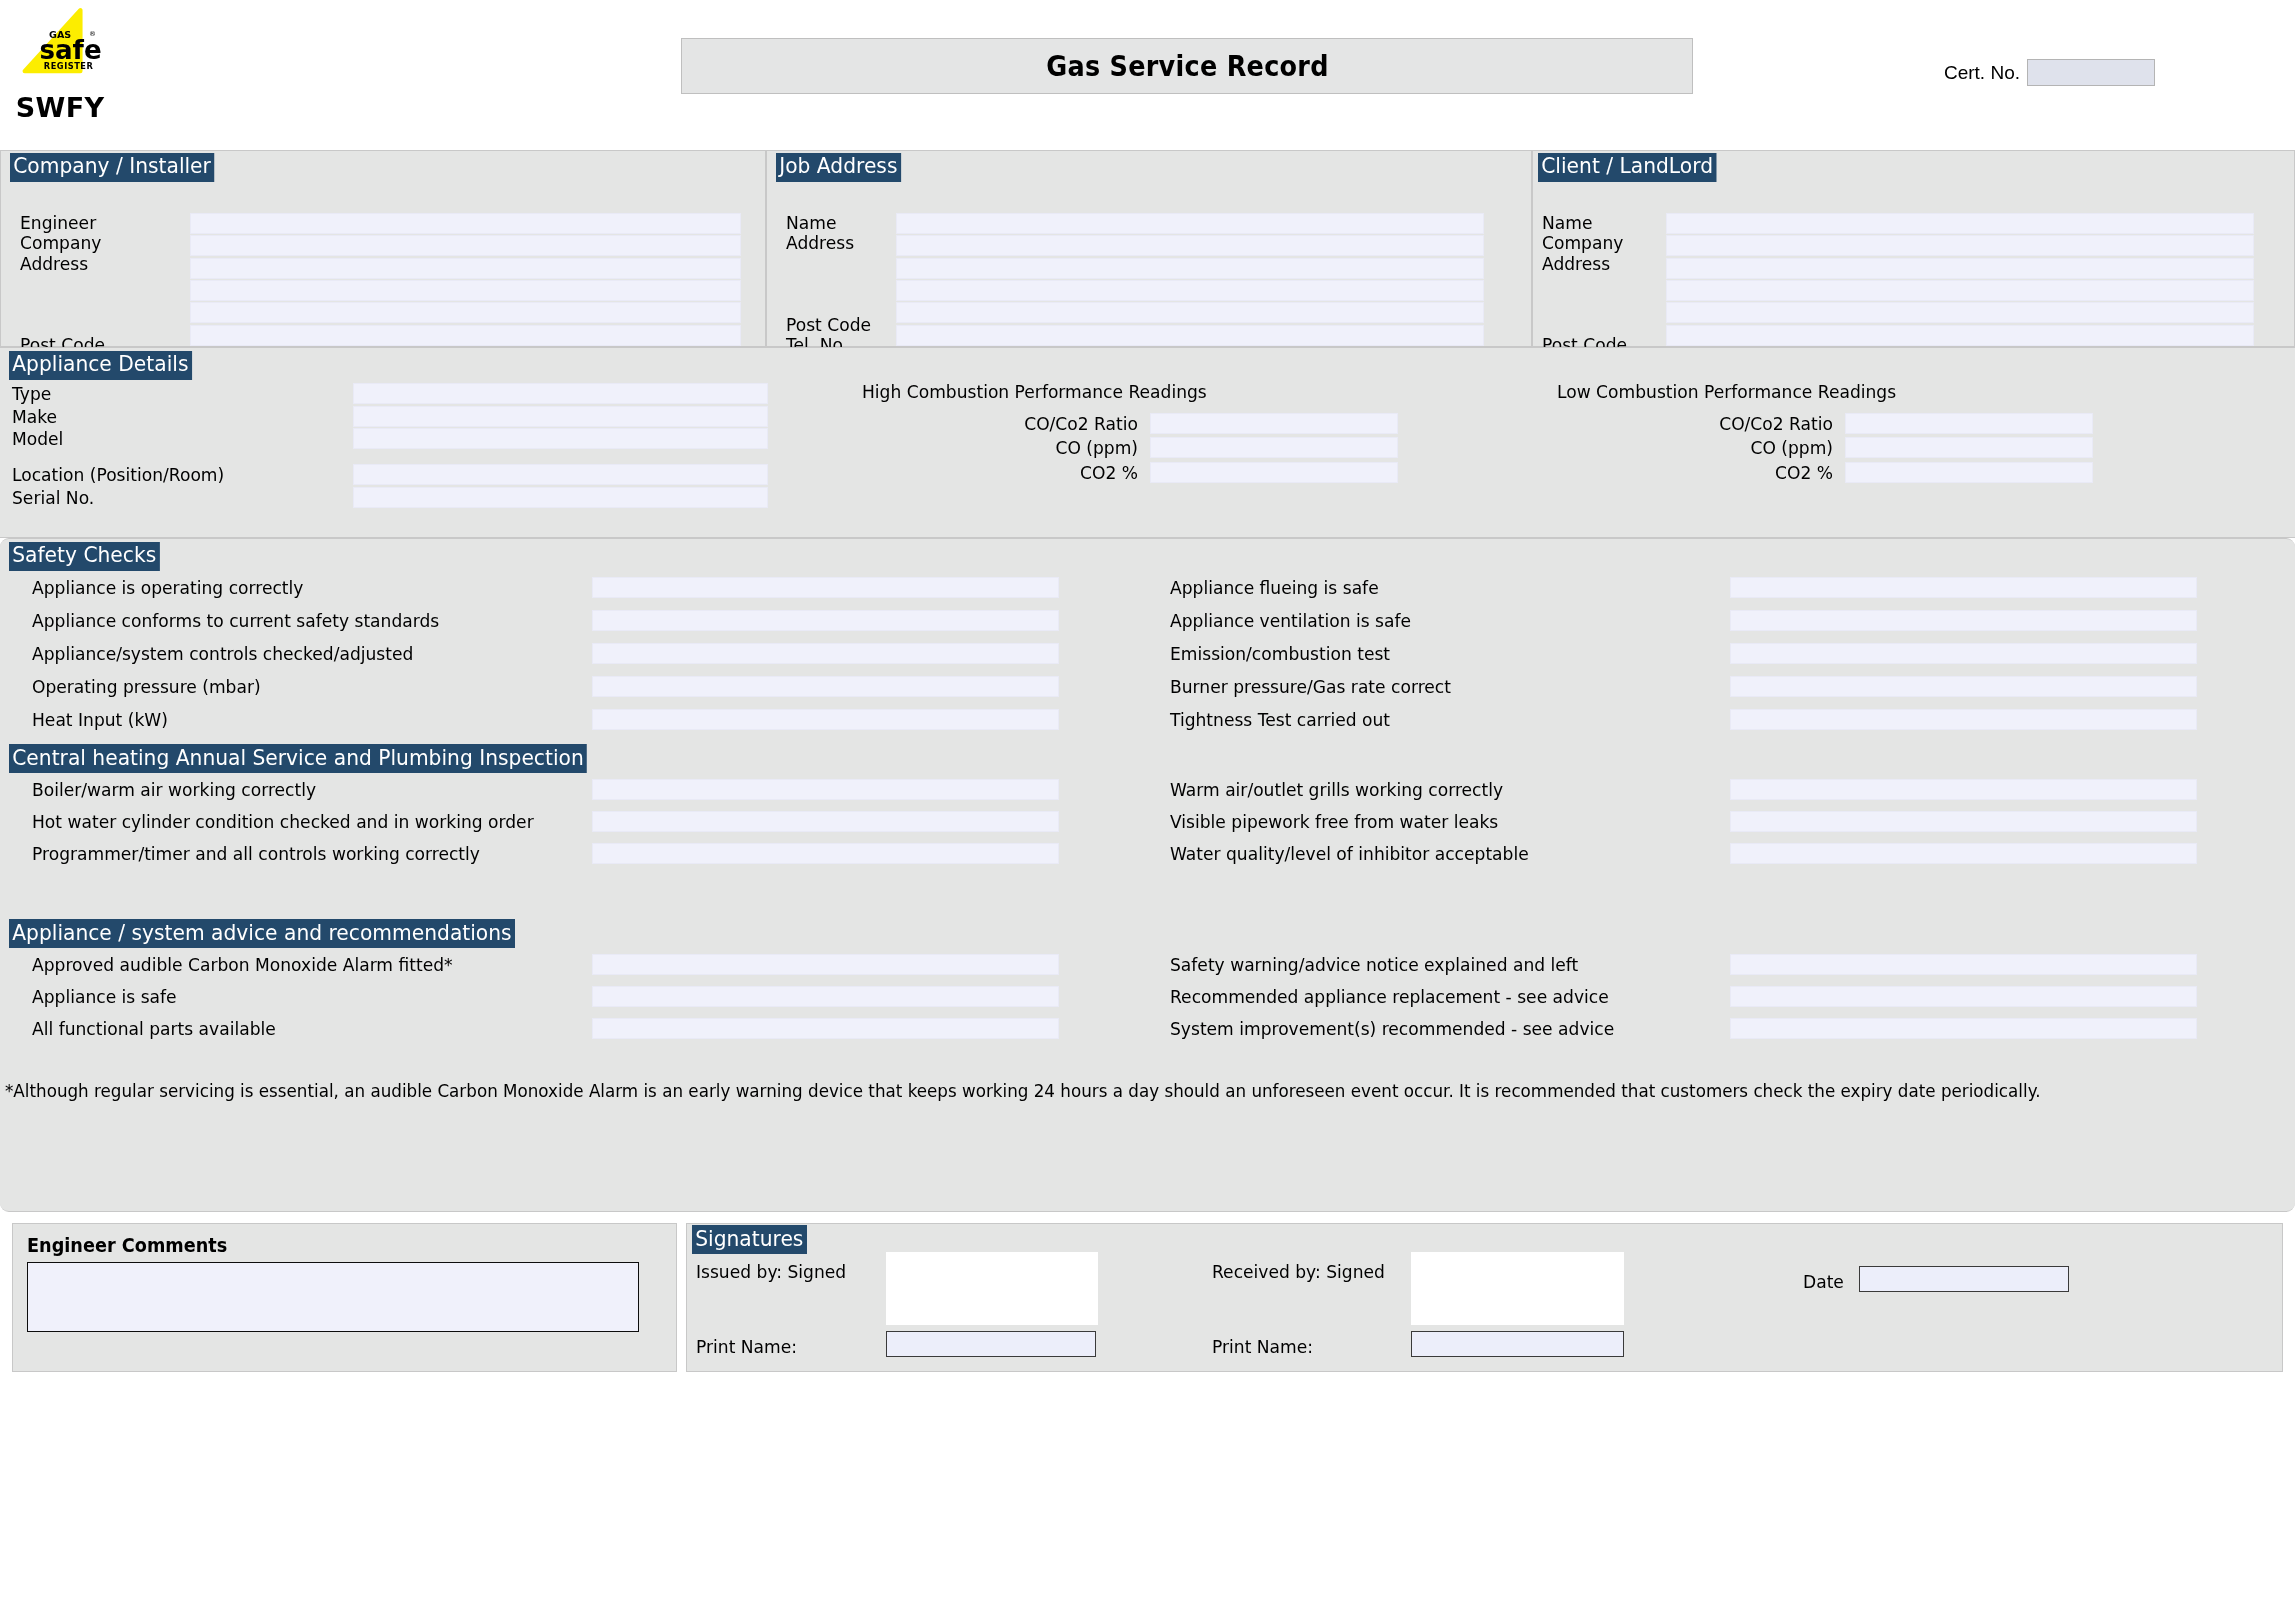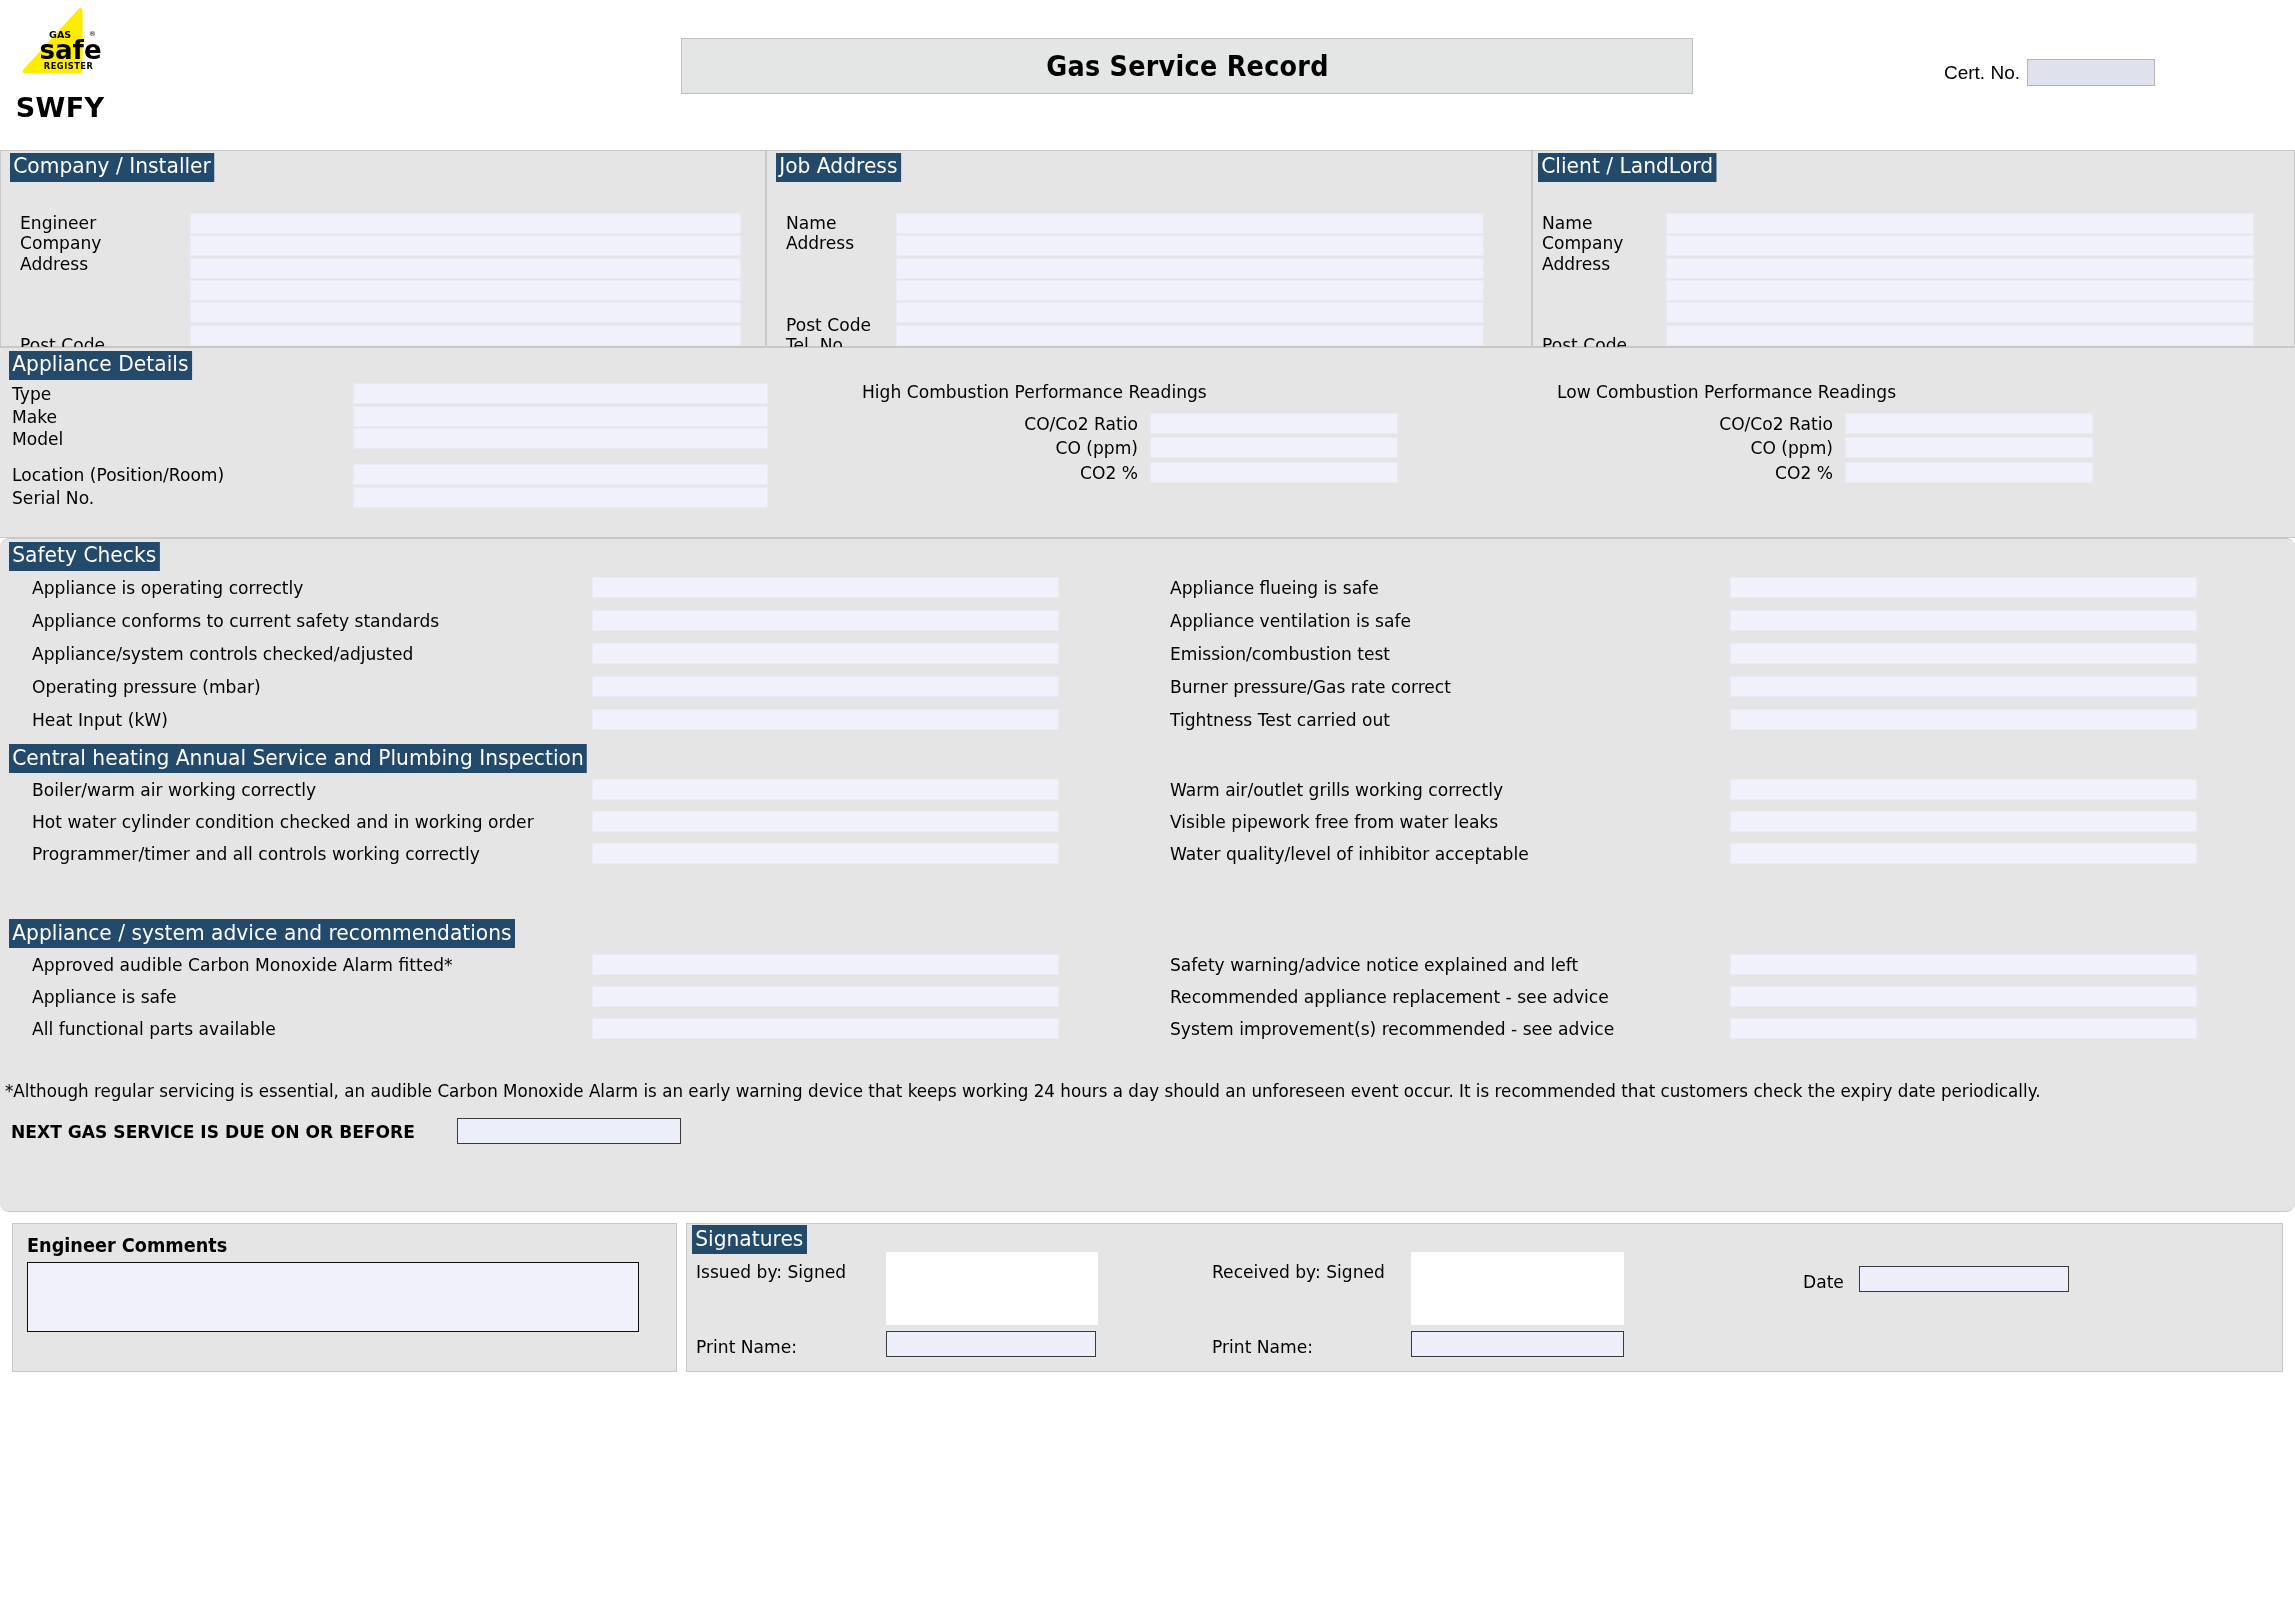--- a/index.html
+++ b/index.html
@@ -525,24 +525,20 @@
           </div>
         <div class="chk-row" style="margin-bottom:13px;">
             <div class="lbl" style="width:560px;">System improvement(s) recommended - see advice</div>
             <div class="fld" style="width:467px;"></div>
           </div>
       </div>
     </div>
 
     <div style="position:relative;height:96px;">
       <div class="footnote" style="position:absolute;left:5.2px;top:3.5px;">*Although regular servicing is essential, an audible Carbon Monoxide Alarm is an early warning device that keeps working 24 hours a day should an unforeseen event occur. It is recommended that customers check the expiry date periodically.</div>
-      <div style="position:absolute;left:10.5px;top:42px;display:flex;align-items:center;gap:8.7px;">
-        <div class="next-label">NEXT GAS SERVICE IS DUE ON OR BEFORE</div>
-        <div class="fld bordered" style="width:224px;height:26px;margin-left:3.5px;"></div>
-      </div>
     </div>
   </div>
 
   <div class="bottom-row" style="padding-top:10.5px;">
 
     <div class="comments-panel">
       <div class="comments-title">Engineer Comments</div>
       <div class="comments-box"></div>
     </div>
 

